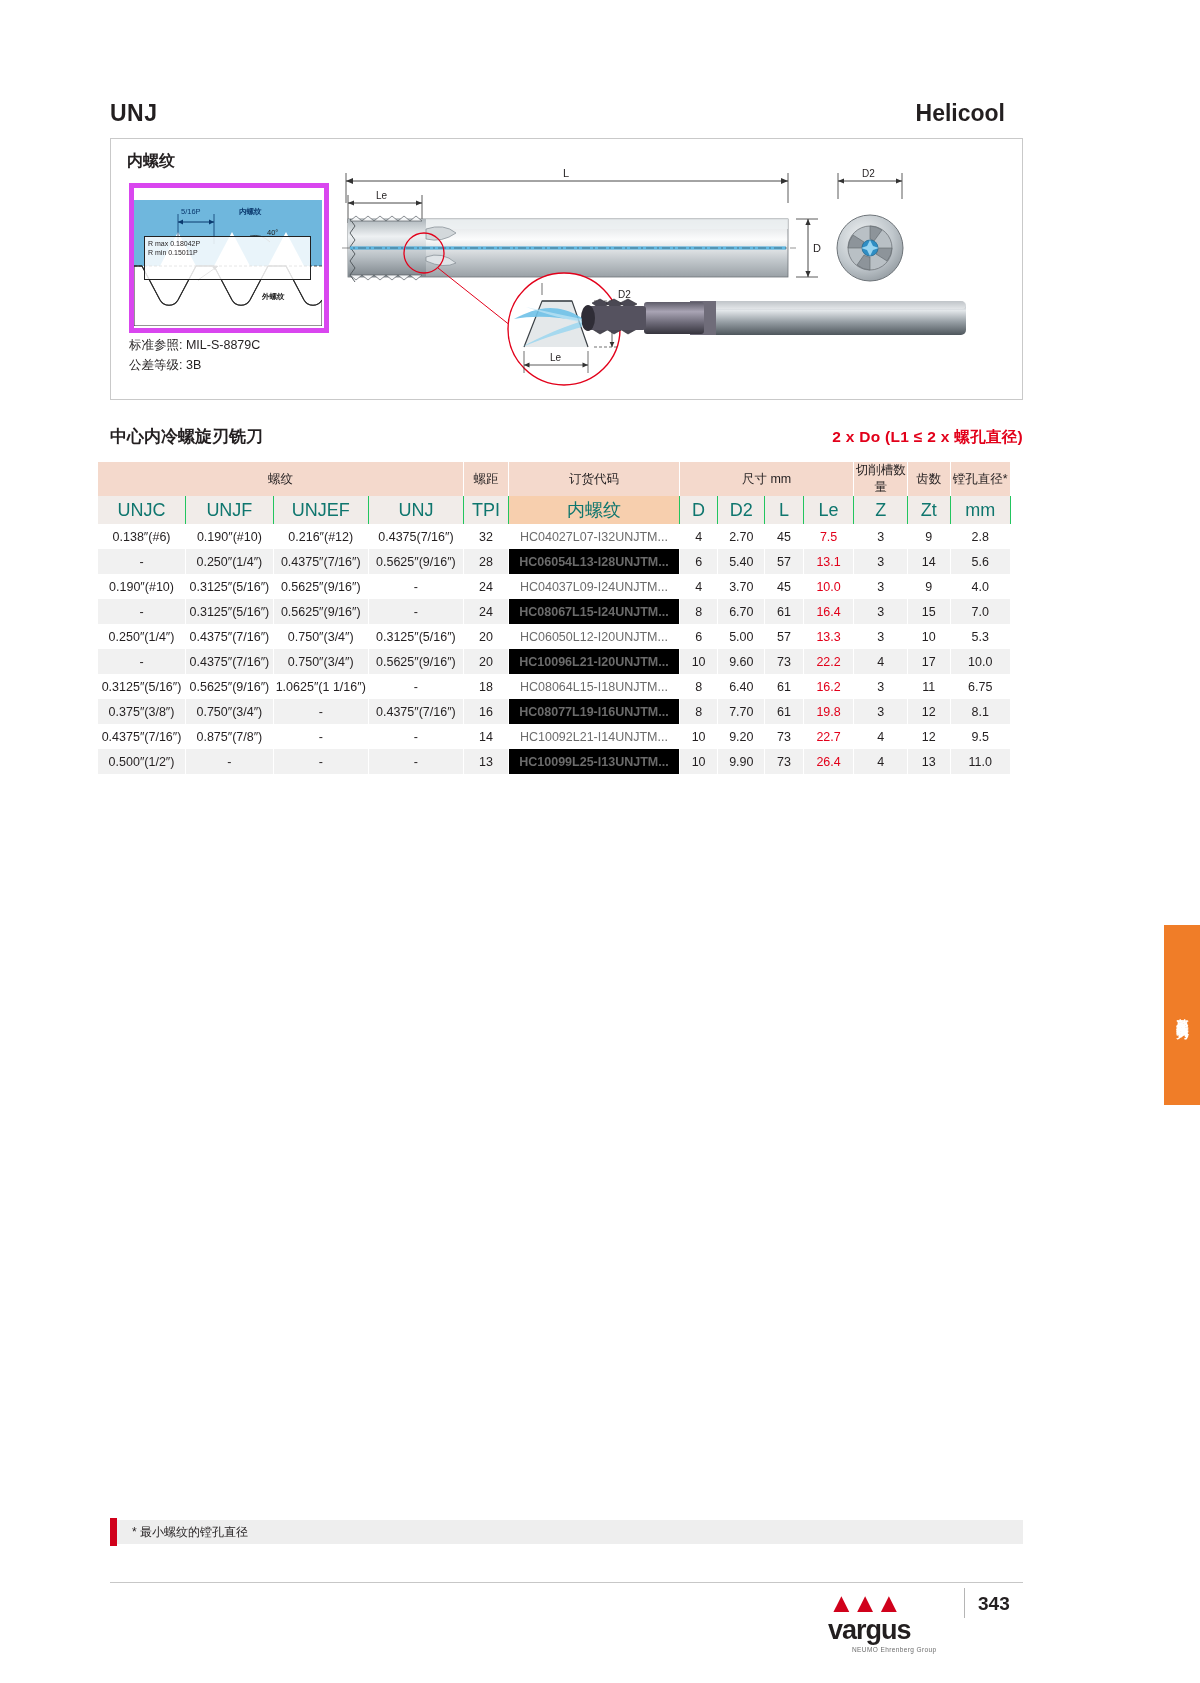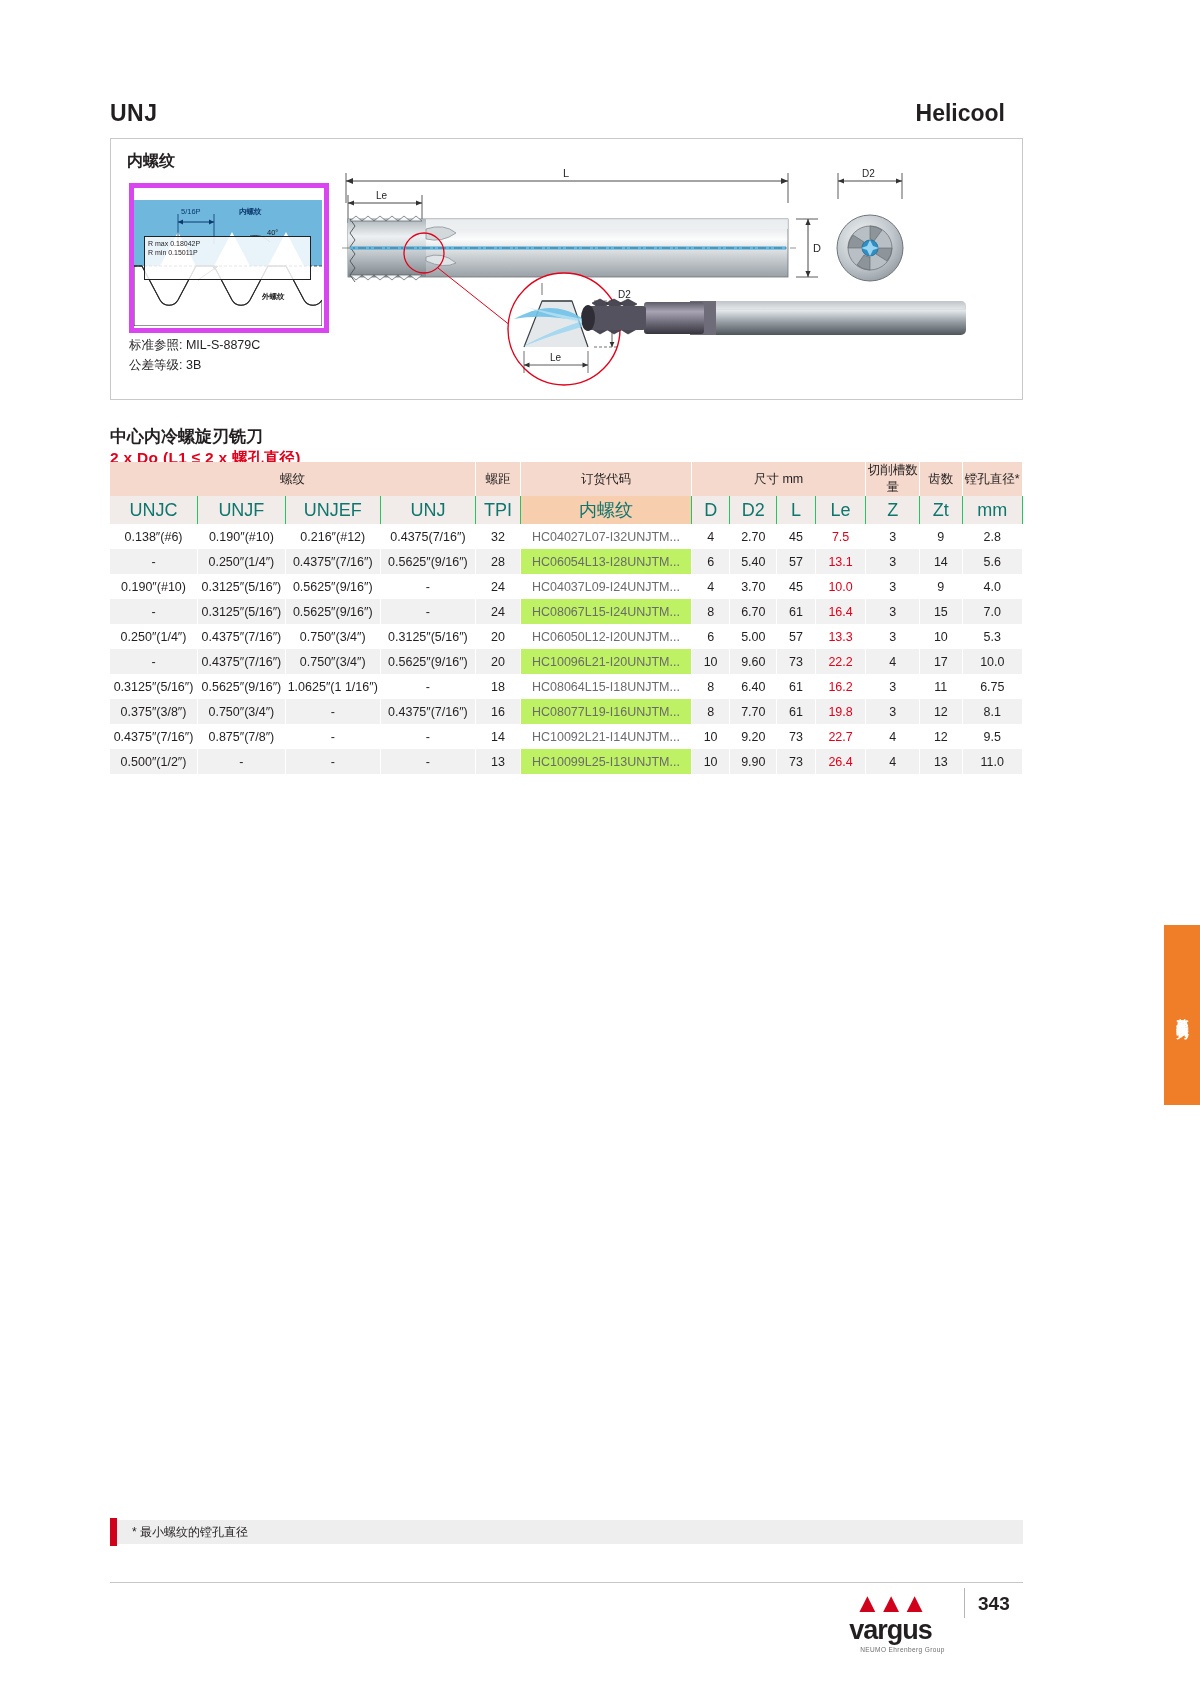--- a/index.html
+++ b/index.html
@@ -105,40 +105,39 @@
     height: 245px;
   }
   .draw svg { display: block; }
 
   
   .sect {
     position: absolute;
     left: 110px; top: 425px;
     width: 913px;
     display: flex;
-    justify-content: flex-end;
+    justify-content: space-between;
     align-items: baseline;
-    flex-direction: column;
   }
   .sect-title {
     font-size: 17px;
     font-weight: bold;
     color: #231f20;
   }
   .sect-note {
     font-size: 15.5px;
     font-weight: bold;
     color: #e2001a;
     letter-spacing: .3px;
   }
 
   
   table.spec {
     position: absolute;
-    left: 110px; top: 462px;
+    left: 98px; top: 462px;
     width: 913px;
     border-collapse: collapse;
     font-size: 12.5px;
   }
   table.spec td, table.spec th {
     text-align: center;
     vertical-align: middle;
     padding: 0;
     font-weight: normal;
   }
@@ -159,21 +158,21 @@
   tr.sub th.code {
     background: #f7cfae;
   }
   tr.grp th.code {
     background: #f4d9cc;
   }
   tbody tr { height: 25px; }
   tbody tr.odd  td { background: #ffffff; }
   tbody tr.even td { background: #f1f1f1; }
   tbody td.code { background: #fbe3d0; color: #6b6b6b; text-align: center; }
-  tbody tr.even td.code { background: #bef264; }
+  tbody tr.even td.code { background: #000000; font-weight: bold; }
   tbody td.le { color: #e2001a; }
   tbody td { border-right: 1px solid #ffffff; }
 
   col.c0 { width: 88px; }
   col.c1 { width: 88px; }
   col.c2 { width: 96px; }
   col.c3 { width: 96px; }
   col.c4 { width: 46px; }
   col.c5 { width: 176px; }
   col.c6 { width: 40px; }
@@ -229,21 +228,21 @@
     position: absolute;
     left: 110px; top: 1582px;
     width: 913px;
     height: 1px;
     background: #c7c7c7;
   }
   .foot-logo {
     position: absolute;
     left: 828px; top: 1590px;
     width: 125px;
-    text-align: center;
+    text-align: left;
   }
   .logo-word {
     font-size: 27px;
     font-weight: bold;
     letter-spacing: -1px;
     color: #231f20;
     line-height: 1;
   }
   .logo-sub {
     font-size: 6.5px;

